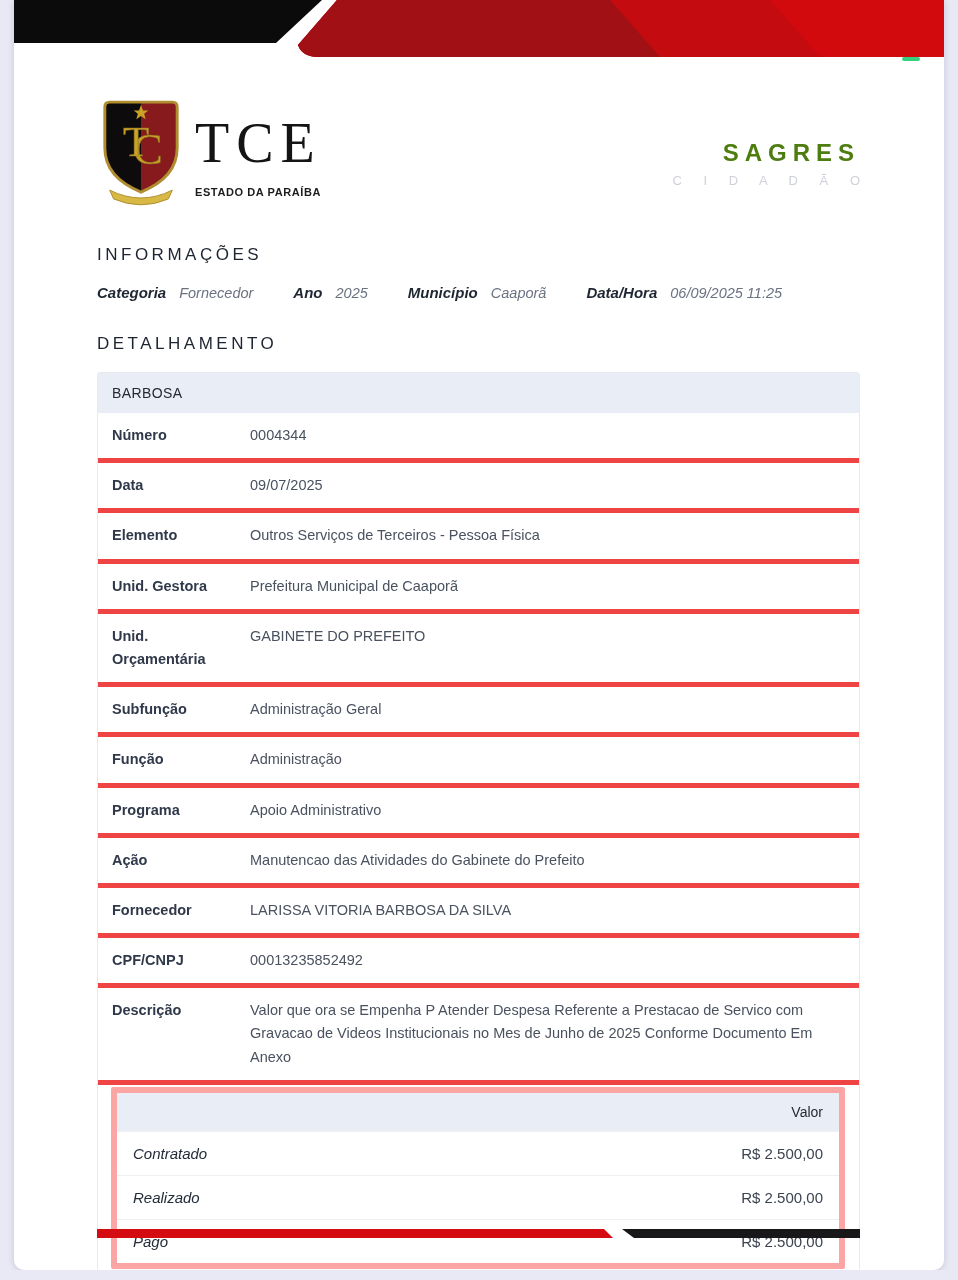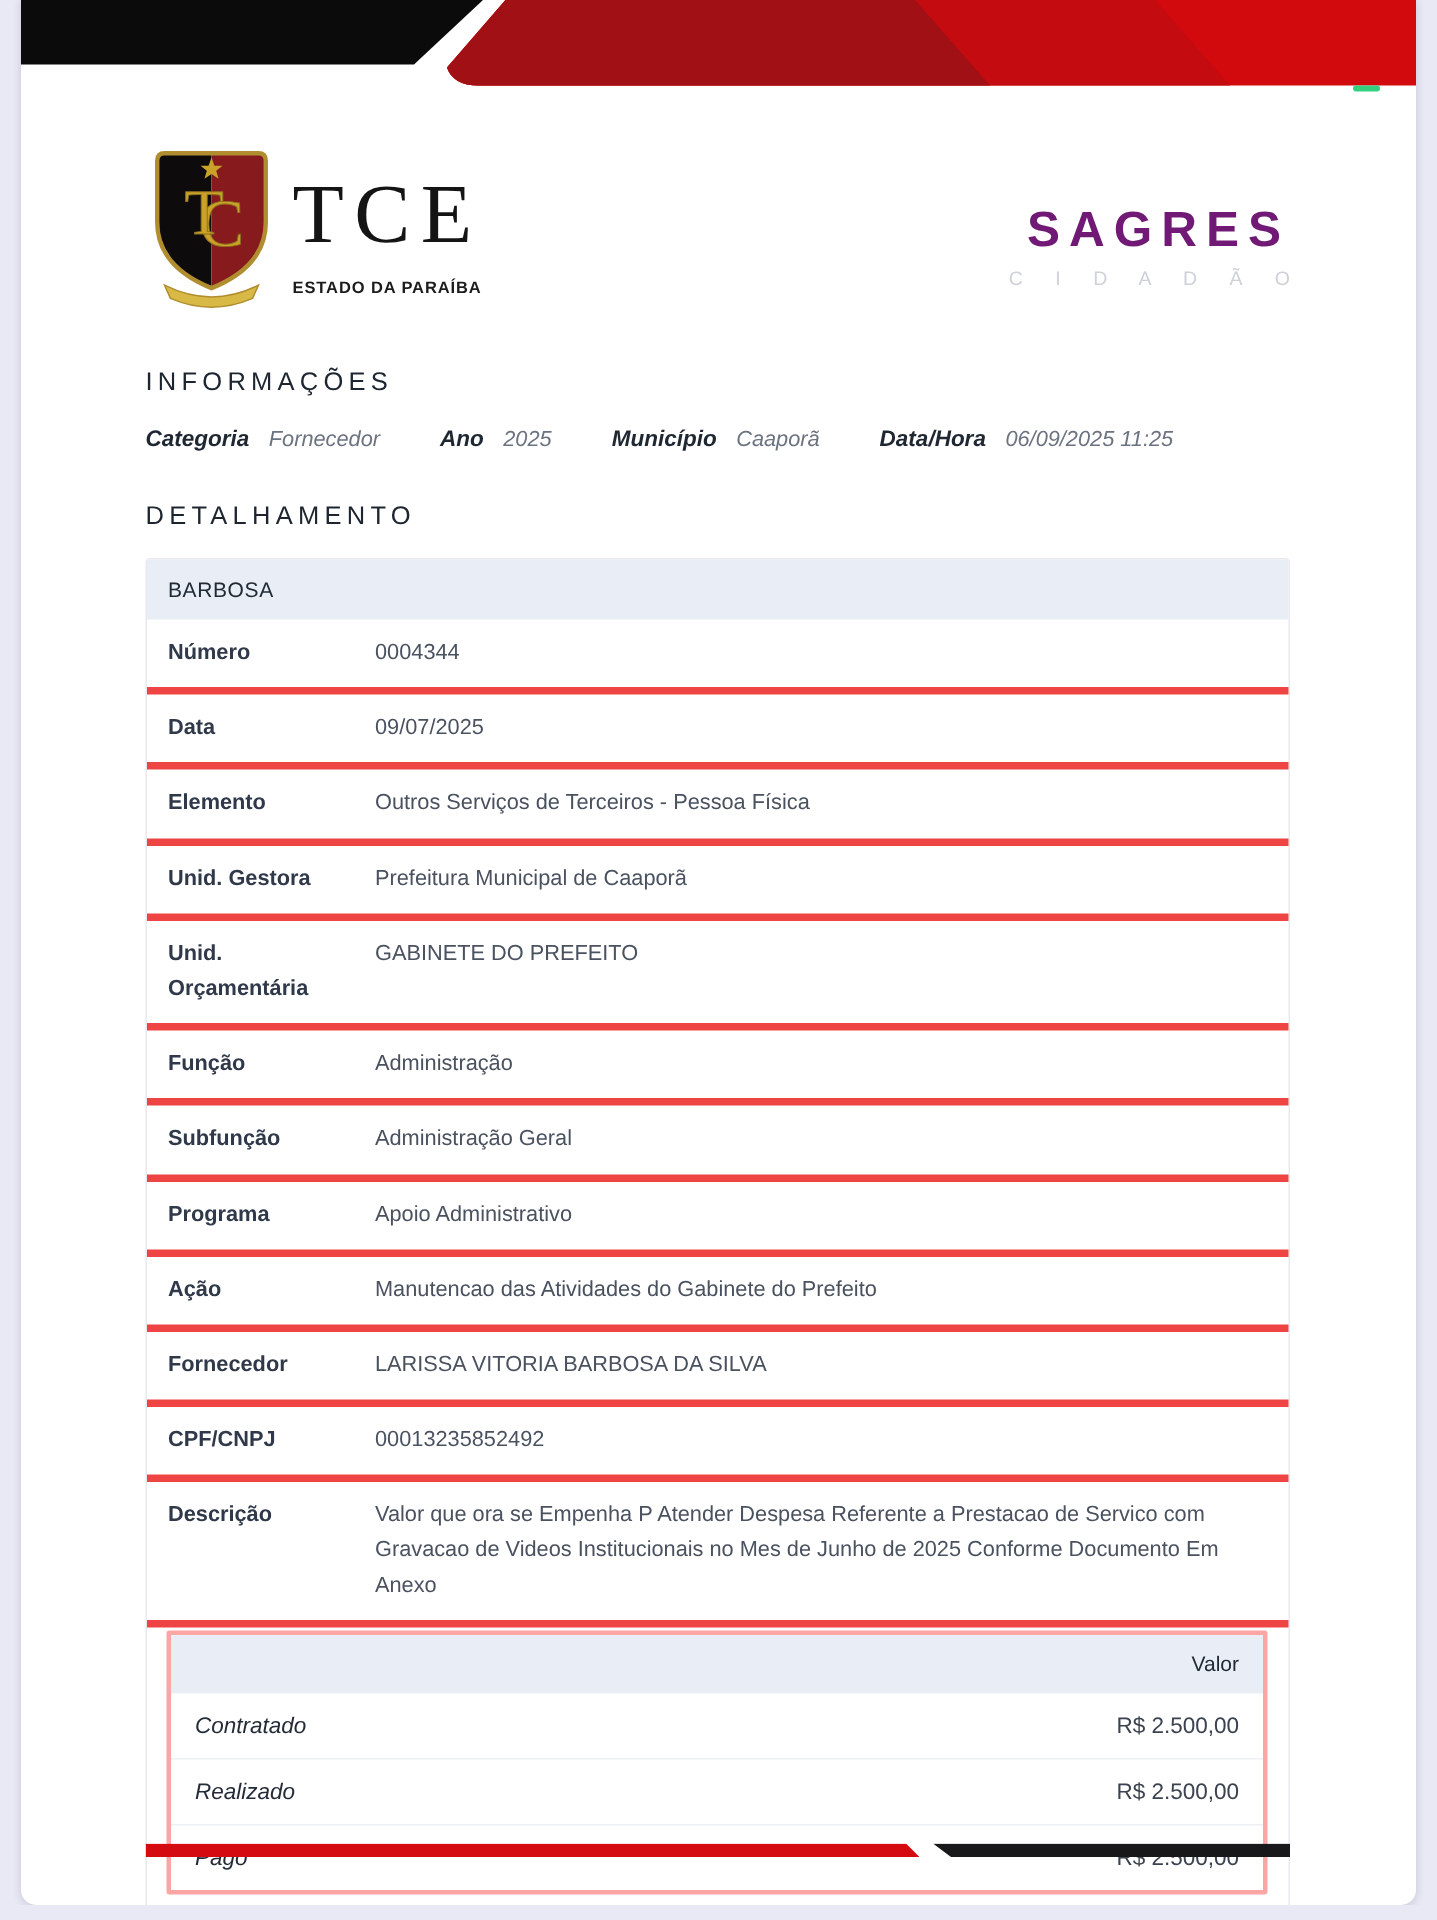--- a/index.html
+++ b/index.html
@@ -35,21 +35,21 @@
     font-size:56px; line-height:52px; color:#141414;
     letter-spacing:7px; font-weight:400;
   }
   .tce-sub {
     font-size:11px; font-weight:700; color:#1c1c1c;
     letter-spacing:0.6px; margin-top:17px;
   }
   .sagres-logo { text-align:right; padding-top:6px; }
   .sagres-name {
     position:relative; display:inline-block;
-    font-size:33px; font-weight:700; color:#701a75;
+    font-size:24px; font-weight:700; color:#4d7c0f;
     letter-spacing:6px; font-style:normal;margin-top:17px;
   }
   .sagres-accent {
     position:absolute; top:-1px; right:24px;
     width:18px; height:4px; border-radius:2px;
   }
   .sagres-sub {
     font-size:13px; font-weight:400; color:#ced1d9;
     letter-spacing:9px; margin-top:6px; margin-right:-9px;
   }
@@ -83,21 +83,21 @@
     border-bottom:5px solid #ef4444;
     font-size:14.5px;
     line-height:1.6;
   }
   .detail-row:last-of-type { border-bottom:none; padding-bottom:26px; }
   .detail-label { width:124px; flex:none; font-weight:700; color:#30394a; }
   .detail-value { flex:1; padding-left:14px; color:#4a5260; font-weight:400; }
   
   .valores-table {
     margin:2px 14px 9px 13px;
-    border:3px solid #fca5a5;
+    border:6px solid #fca5a5;
     border-radius:2px;
   }
   .valores-header {
     background:#e9edf6;
     padding:11px 16px;
     text-align:right;
     font-size:14px; color:#212b36;
   }
   .valores-row {
     display:flex; justify-content:space-between; align-items:center;
@@ -206,26 +206,26 @@
       </div>
       <div class="detail-row">
         <div class="detail-label">Unid. Gestora</div>
         <div class="detail-value">Prefeitura Municipal de Caaporã</div>
       </div>
       <div class="detail-row">
         <div class="detail-label">Unid. Orçamentária</div>
         <div class="detail-value">GABINETE DO PREFEITO</div>
       </div>
       <div class="detail-row">
+        <div class="detail-label">Subfunção</div>
+        <div class="detail-value">Administração Geral</div>
+      </div>
+      <div class="detail-row">
         <div class="detail-label">Função</div>
         <div class="detail-value">Administração</div>
-      </div>
-      <div class="detail-row">
-        <div class="detail-label">Subfunção</div>
-        <div class="detail-value">Administração Geral</div>
       </div>
       <div class="detail-row">
         <div class="detail-label">Programa</div>
         <div class="detail-value">Apoio Administrativo</div>
       </div>
       <div class="detail-row">
         <div class="detail-label">Ação</div>
         <div class="detail-value">Manutencao das Atividades do Gabinete do Prefeito</div>
       </div>
       <div class="detail-row">

